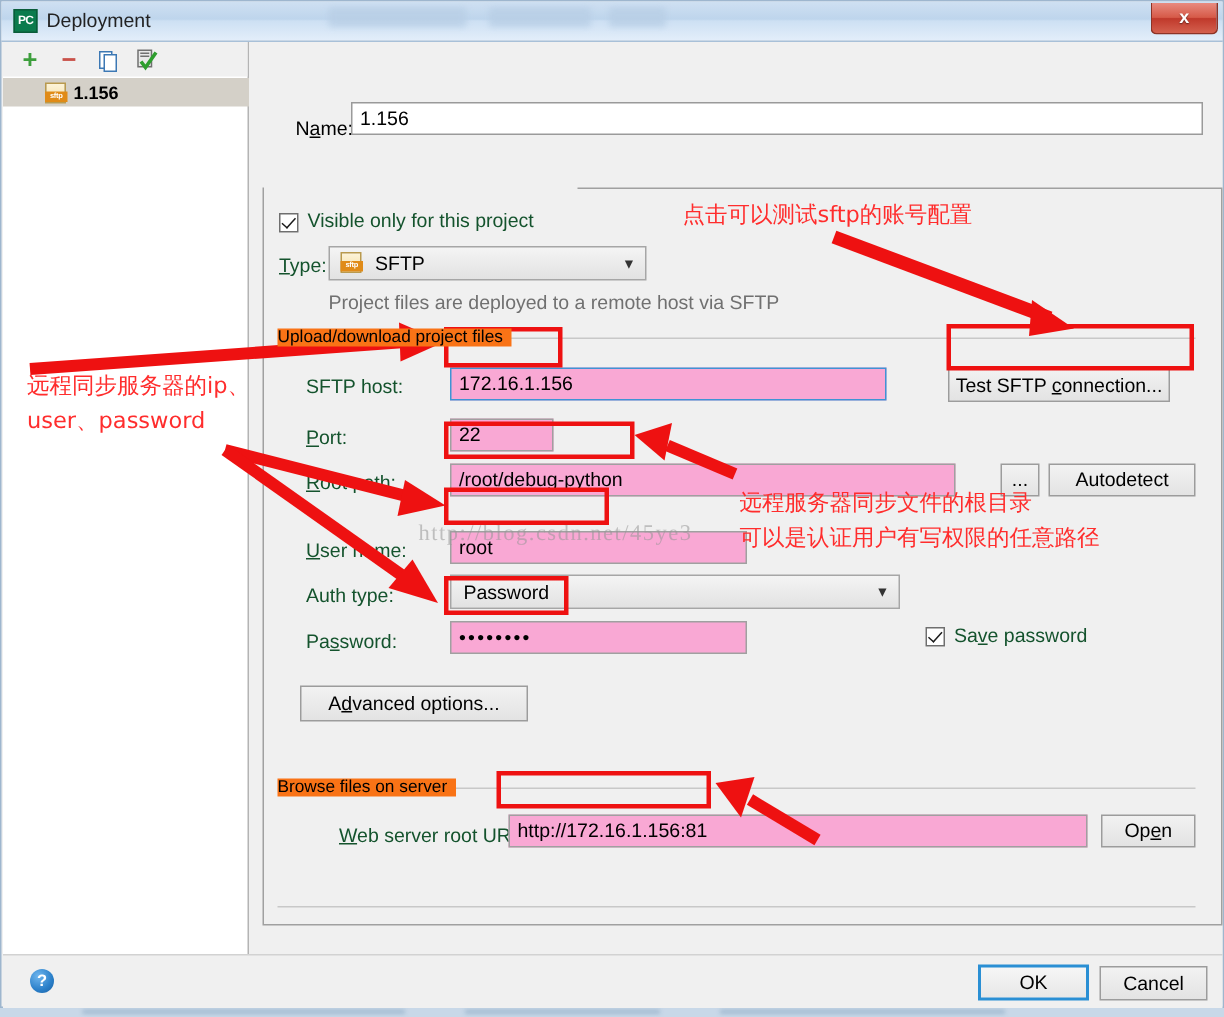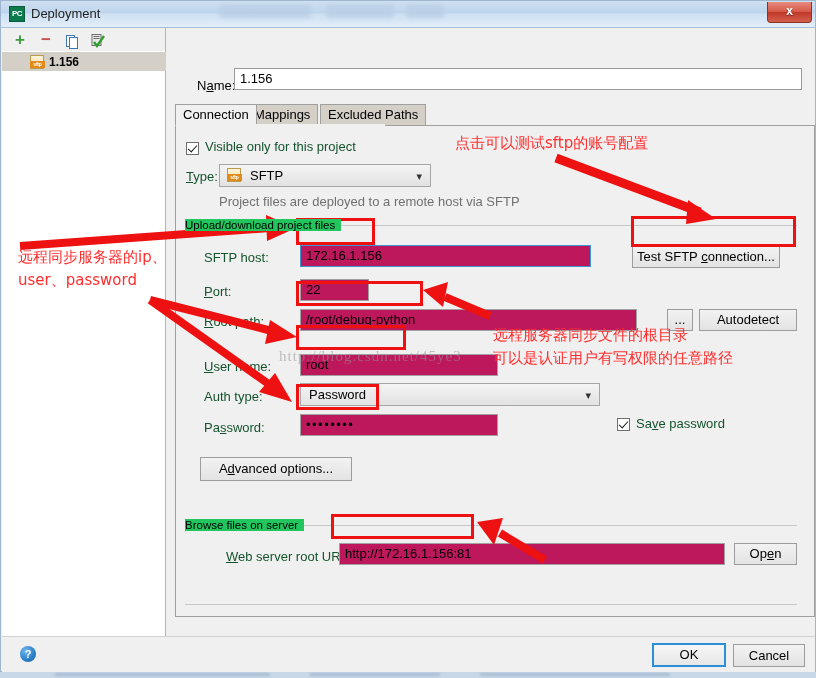--- a/index.html
+++ b/index.html
@@ -240,21 +240,21 @@
   .lbl {
     position: absolute;
     font-size: 13px;
     color: #14532d;
     white-space: nowrap;
   }
   .lbl.dim { color: #707070; }
 
   .txt {
     position: absolute;
-    background: #be185d;
+    background: #f9a8d4;
     border: 1px solid #a0a0a0;
     box-sizing: border-box;
     font-size: 13px;
     line-height: 20px;
     padding-left: 5px;
     height: 22px;
     color: #000;
     white-space: nowrap;
     overflow: hidden;
   }
@@ -316,21 +316,21 @@
     border: solid #1a1a1a;
     border-width: 0 1.6px 1.6px 0;
     transform: rotate(42deg);
   }
 
   
   .group-label {
     position: absolute;
     font-size: 11.5px;
     color: #000;
-    background: #22c55e;
+    background: #f97316;
     padding-right: 6px;
     z-index: 2;
   }
   .group-line {
     position: absolute;
     height: 1px;
     background: #c8c8c8;
   }
   .group-box {
     position: absolute;
@@ -474,25 +474,20 @@
           <span class="sftp-badge"></span>
           <span class="host-label">1.156</span>
         </div>
       </div>
 
       <div class="right-pane">
 
         <div class="name-label">N<span class="u">a</span>me:</div>
         <div class="name-input">1.156</div>
 
-        <div class="tabstrip">
-          <div class="tab tab-connection active">Connection</div>
-          <div class="tab tab-mappings">Mappings</div>
-          <div class="tab tab-excluded">Excluded Paths</div>
-        </div>
         <div class="tabpanel"></div>
         <div class="tabpanel-topmask"></div>
 
         <div class="chk checked" style="left:19px; top:114px;"></div>
         <div class="lbl" style="left:38px; top:111px;">Visible only for this project</div>
 
         <div class="lbl" style="left:19px; top:141px;"><span class="u">T</span>ype:</div>
         <div class="combo" style="left:52px; top:136px; width:212px;">
           <span class="combo-badge sftp-badge"></span>
           <span class="combo-text with-icon">SFTP</span>

